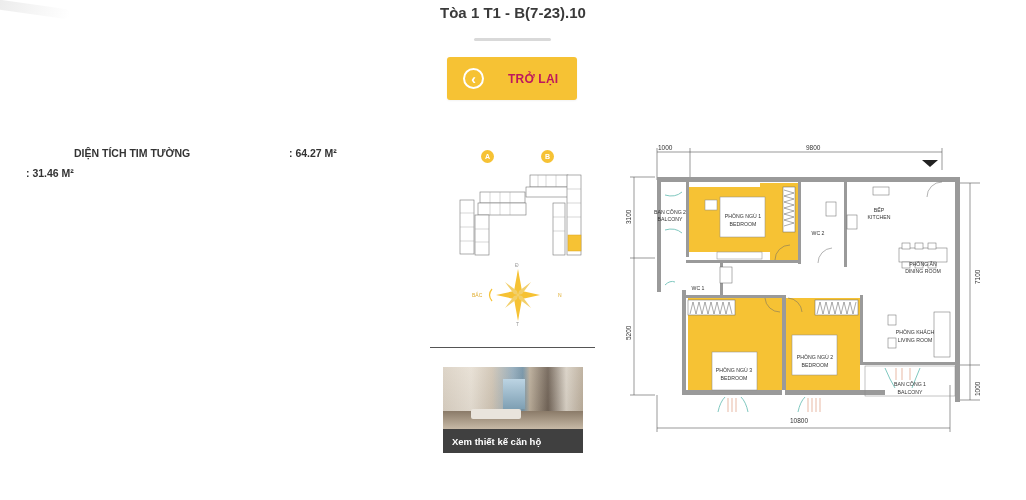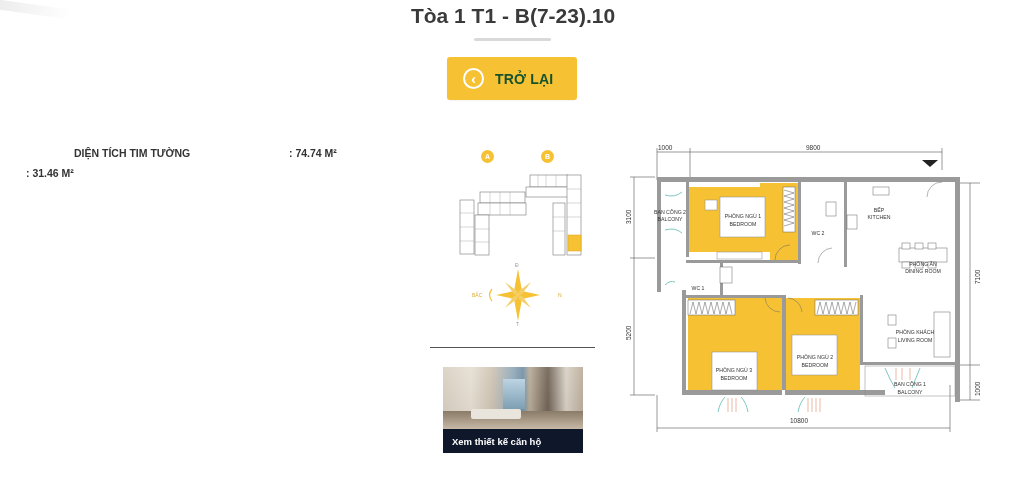--- a/index.html
+++ b/index.html
@@ -1,57 +1,57 @@
 <!DOCTYPE html>
 <html><head>
 <meta charset="utf-8">
 <style>
   html,body{margin:0;padding:0;background:#ffffff;}
   body{width:1026px;height:500px;position:relative;overflow:hidden;font-family:"Liberation Sans",sans-serif;color:#333;}
   .corner-streak{position:absolute;left:-10px;top:4px;width:80px;height:10px;background:linear-gradient(100deg,rgba(220,220,220,0.6),rgba(255,255,255,0));transform:rotate(8deg);border-radius:6px;}
-  .title{position:absolute;left:0;width:1026px;top:4px;text-align:center;font-size:21px;font-weight:bold;color:#3a3a3a;}
+  .title{position:absolute;left:0;width:1026px;top:4px;text-align:center;font-size:15px;font-weight:bold;color:#3a3a3a;}
   .title-underline{position:absolute;left:474px;top:38px;width:77px;height:3px;background:#d9d9d9;border-radius:2px;}
   .back-btn{position:absolute;left:447px;top:57px;width:130px;height:43px;background:#f6c234;border-radius:3px;display:flex;align-items:center;cursor:pointer;box-shadow:0 1px 2px rgba(0,0,0,0.05);}
   .back-btn .circ{margin-left:16px;width:21px;height:21px;border:2px solid #fff;border-radius:50%;display:flex;align-items:center;justify-content:center;color:#fff;font-size:14px;font-weight:bold;box-sizing:border-box;}
-  .back-btn .lbl{margin-left:11px;color:#14532d;font-size:14px;font-weight:bold;letter-spacing:0.2px;}
+  .back-btn .lbl{margin-left:24px;color:#be185d;font-size:12px;font-weight:bold;letter-spacing:0.2px;}
   .area-table{position:absolute;left:26px;top:143px;font-size:10.5px;font-weight:bold;color:#333;}
   .area-row{display:flex;height:20px;align-items:center;}
   .area-row .k{width:215px;padding-left:48px;}
   .keyplan{position:absolute;left:440px;top:145px;width:150px;height:180px;}
   .marker{position:absolute;width:13px;height:13px;border-radius:50%;background:#f6c234;color:#fff;font-size:7px;font-weight:bold;display:flex;align-items:center;justify-content:center;}
   .divider{position:absolute;left:430px;top:347px;width:165px;height:1px;background:#555;}
   .design-card{position:absolute;left:443px;top:367px;width:140px;height:86px;overflow:hidden;cursor:pointer;}
   .design-card .photo{position:absolute;left:0;top:0;width:140px;height:62px;
     background:
       linear-gradient(180deg,rgba(255,255,255,0.1),rgba(0,0,0,0.05)),
       linear-gradient(90deg,#d9cfc1 0%,#e6ded2 20%,#cfc3b2 35%,#8fa8b8 50%,#6f8fa3 57%,#b8aa96 62%,#6d5f52 75%,#d8d0c4 88%,#b9ab98 100%);}
   .design-card .photo .floor{position:absolute;left:0;bottom:0;width:140px;height:18px;background:linear-gradient(180deg,#8a7a68,#c7b9a6);}
   .design-card .photo .sofa{position:absolute;left:28px;bottom:10px;width:50px;height:10px;background:#e9e4dc;border-radius:2px;}
   .design-card .photo .window{position:absolute;left:60px;top:12px;width:22px;height:30px;background:linear-gradient(180deg,#bcd4e3,#7e9fb3);}
-  .design-card .cap{position:absolute;left:0;top:62px;width:140px;height:24px;background:#0f172a;color:#fff;font-size:9.5px;font-weight:bold;display:flex;align-items:center;padding-left:9px;box-sizing:border-box;}
+  .design-card .cap{position:absolute;left:0;top:62px;width:140px;height:24px;background:#404040;color:#fff;font-size:9.5px;font-weight:bold;display:flex;align-items:center;padding-left:9px;box-sizing:border-box;}
   .floorplan{position:absolute;left:620px;top:140px;width:385px;height:300px;}
   .fp-text{font-family:"Liberation Sans",sans-serif;fill:#333;}
 </style>
 </head>
 <body>
 
 <div class="corner-streak"></div>
 
 <div class="title">Tòa 1 T1 - B(7-23).10</div>
 <div class="title-underline"></div>
 
 <div class="back-btn">
   <span class="circ">‹</span>
   <span class="lbl">TRỞ LẠI</span>
 </div>
 
 <div class="area-table">
   <div class="area-row">
     <span class="k">DIỆN TÍCH TIM TƯỜNG</span>
-    <span class="v">: 74.74 M²</span>
+    <span class="v">: 64.27 M²</span>
   </div>
   <div class="area-row">
     <span class="v">: 31.46 M²</span>
   </div>
 </div>
 
 <div class="keyplan">
   <div class="marker" style="left:41px;top:5px;">A</div>
   <div class="marker" style="left:101px;top:5px;">B</div>
   <svg width="150" height="180" style="position:absolute;left:0;top:0;">

